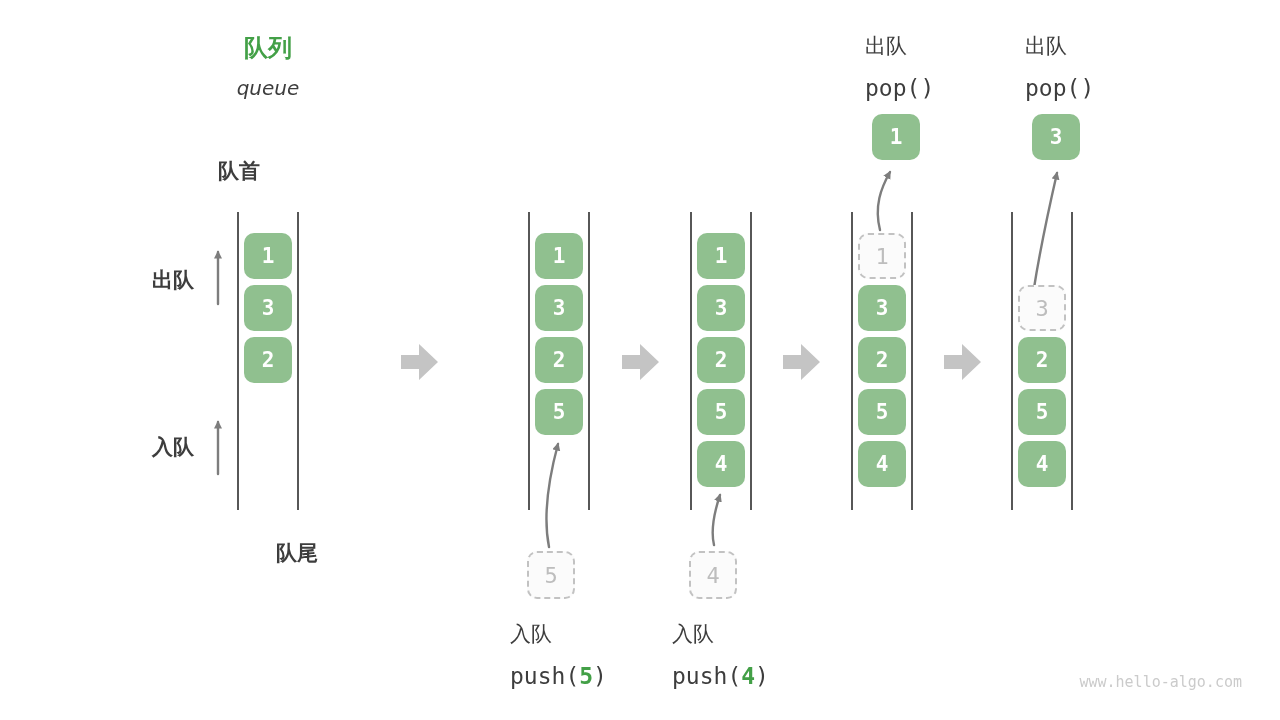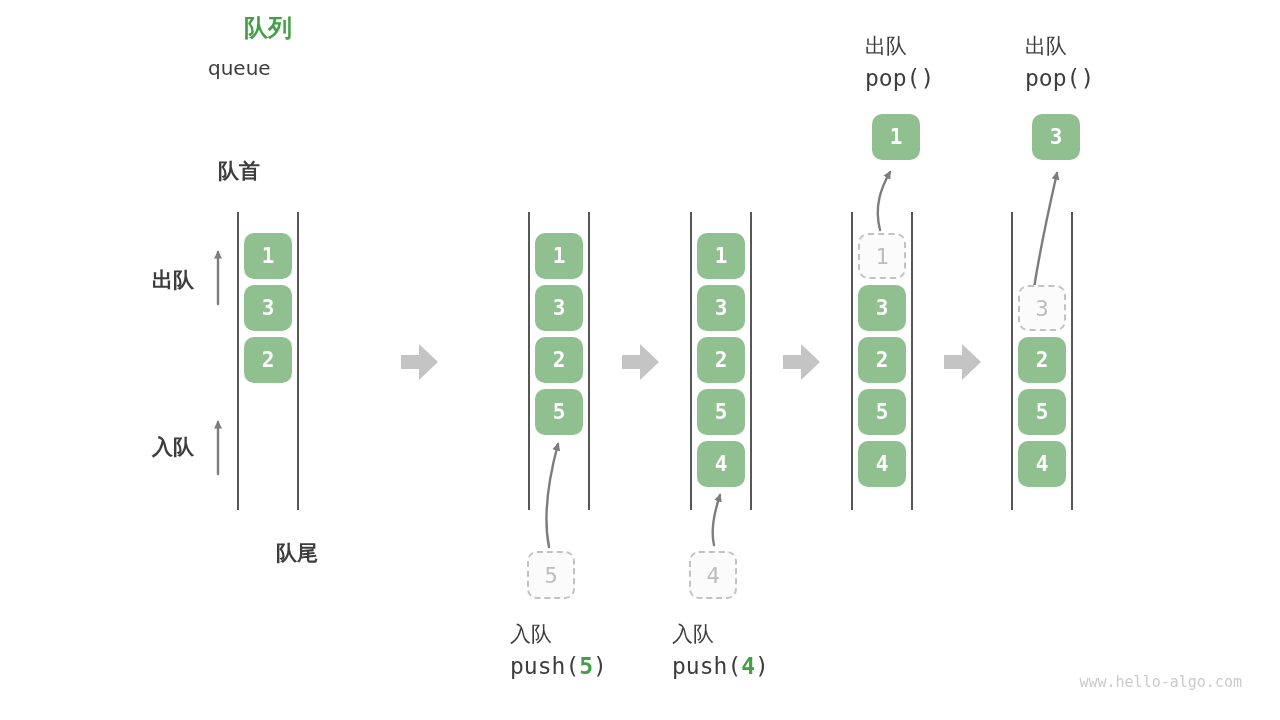--- a/index.html
+++ b/index.html
@@ -6,47 +6,47 @@
     --green:#90C08F; --box-text:#FFFFFF; --title-green:#43A047; --arg-green:#43A047;
     --dash-border:#C2C2C2; --dash-fill:#FBFBFB; --dash-text:#BDBDBD;
     --wall:#575757; --block-arrow:#C4C4C4; --thin-arrow:#7D7D7D;
     --dark:#3D3D3D; --wm:#CBCBCB;
   }
   html,body{margin:0;padding:0;background:#fff;}
   .canvas{position:relative;width:1280px;height:720px;background:#ffffff;overflow:hidden;
           font-family:"DejaVu Sans",sans-serif;}
   .abs{position:absolute;}
   .title-zh{font-size:24px;font-weight:700;color:var(--title-green);text-align:center;}
-  .title-en{font-size:20px;color:var(--dark);margin-top:12px;
-            font-family:"DejaVu Sans",sans-serif;}
+  .title-en{font-size:20px;color:var(--dark);text-align:center;margin-top:12px;
+            font-family:"DejaVu Sans",sans-serif;font-style:italic;}
   .side-label{font-size:21px;font-weight:700;color:var(--dark);white-space:nowrap;}
   .op-zh{font-size:21px;font-weight:400;color:var(--dark);}
   .op-code{font-size:23px;color:var(--dark);font-family:"DejaVu Sans Mono",monospace;
-           white-space:nowrap;margin-top:5px;}
+           white-space:nowrap;margin-top:15px;}
   .op-code .arg{color:var(--arg-green);font-weight:700;}
   .vline{position:absolute;width:1.6px;background:var(--wall);}
   .slot{position:absolute;width:48px;height:46px;border-radius:10px;box-sizing:border-box;
         display:flex;align-items:center;justify-content:center;
         font-family:"DejaVu Sans Mono",monospace;}
   .slot.filled{background:var(--green);color:var(--box-text);font-size:21px;font-weight:700;}
   .slot.dashed{background:var(--dash-fill);border:2px dashed var(--dash-border);
                color:var(--dash-text);font-size:22px;font-weight:400;}
   .incoming{width:48px;height:48px;}
   svg.overlay{position:absolute;left:0;top:0;pointer-events:none;}
   .thin{stroke:var(--thin-arrow);stroke-width:2.4;fill:none;stroke-linecap:round;}
   .block{fill:var(--block-arrow);stroke:none;}
   .ah{fill:var(--thin-arrow);}
   .watermark{font-family:"DejaVu Sans Mono",monospace;font-size:15px;color:var(--wm);}
 </style>
 </head>
 <body>
 
 <div class="canvas">
 
-  <div class="abs" style="left:208px;top:12px;width:120px;">
+  <div class="abs" style="left:208px;top:32px;width:120px;">
     <div class="title-zh">队列</div>
     <div class="title-en">queue</div>
   </div>
 
   <div class="abs side-label" style="left:218px;top:157px;width:100px;text-align:left;">队首</div>
   <div class="abs side-label" style="left:218px;top:539px;width:100px;text-align:right;">队尾</div>
   <div class="abs side-label" style="left:152px;top:266px;">出队</div>
   <div class="abs side-label" style="left:152px;top:433px;">入队</div>
 
   <svg class="overlay" width="1280" height="720">

